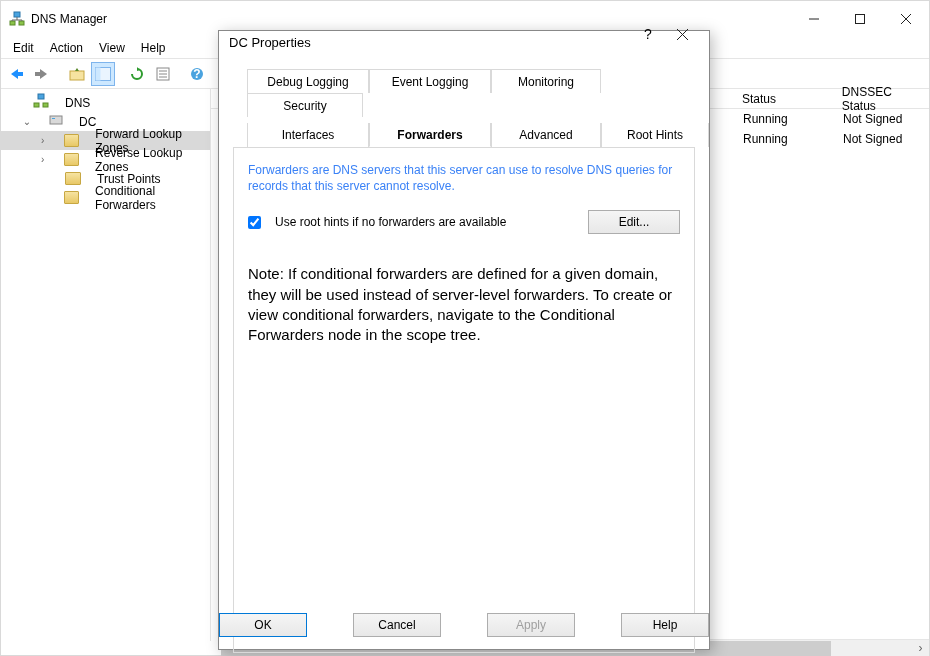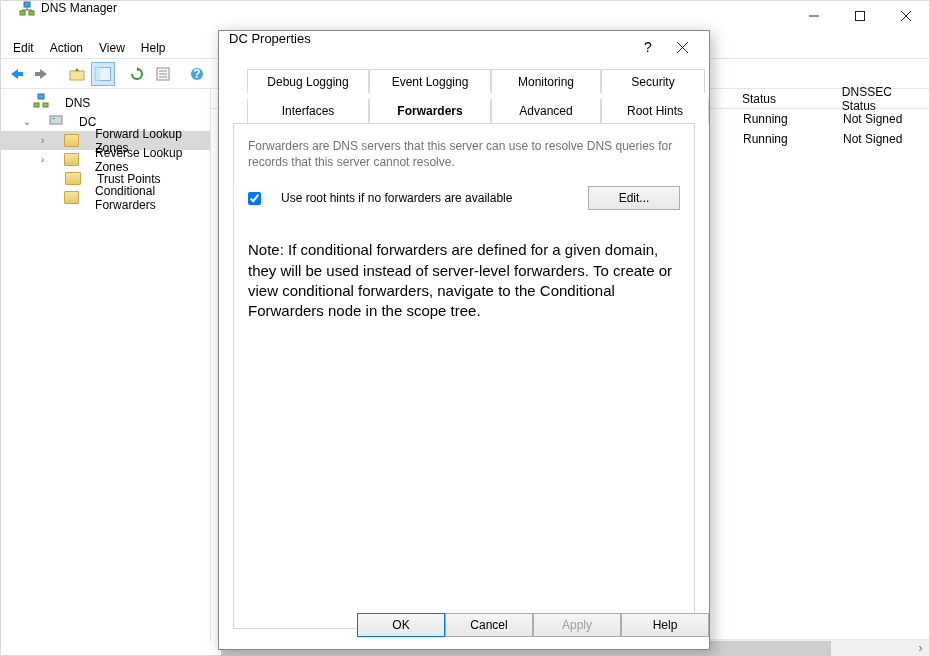--- a/index.html
+++ b/index.html
@@ -1,18 +1,18 @@
 <!DOCTYPE html>
 <html><head>
   <meta charset="utf-8">
   <style>
     *{box-sizing:border-box;margin:0;padding:0;font-family:"Segoe UI",Tahoma,sans-serif;font-size:12px}
     body{background:#fff;width:930px;height:656px;position:relative;overflow:hidden}
     .window{width:930px;height:656px;background:#fff;border:1px solid #d9d9d9}
-    .titlebar{height:36px;display:flex;align-items:flex-start;padding-left:18px;background:#fff}
+    .titlebar{height:36px;display:flex;align-items:center;padding-left:8px;background:#fff}
     .titlebar .dns-icon{width:16px;height:16px;margin-right:6px}
     .title{font-size:12px;color:#000}
     .winctrls{margin-left:auto;display:flex}
     .winctrls div{width:46px;height:30px;display:flex;align-items:center;justify-content:center;color:#555}
     .menubar{height:22px;display:flex;align-items:center;padding-left:4px;border-bottom:1px solid #e5e5e5}
     .menubar span{padding:2px 8px;cursor:default}
     .toolbar{height:30px;display:flex;align-items:center;padding-left:4px;border-bottom:1px solid #e5e5e5;gap:2px}
     .tbbtn{width:24px;height:24px;display:flex;align-items:center;justify-content:center;border:1px solid transparent}
     .tbbtn.sel{border:1px solid #7eb4ec;background:#cde8ff}
     .content{display:flex;height:calc(100% - 82px - 20px);position:relative}
@@ -30,39 +30,39 @@
     .dcols .c2{width:100px}
     .drow{display:flex;height:20px;align-items:center}
     .drow span{padding-left:12px}
     .drow .c1{width:520px}
     .drow .c2{width:100px}
     .scrollbar{position:absolute;bottom:0;left:221px;right:1px;height:17px;background:#f0f0f0;border-top:1px solid #e5e5e5;display:flex;align-items:center;justify-content:flex-end}
     .scrollbar .thumb{position:absolute;left:0;height:15px;width:610px;background:#cdcdcd}
     .scrollbar .arrow{width:17px;height:17px;display:flex;align-items:center;justify-content:center;color:#666;z-index:2}
     
     .dialog{position:absolute;left:218px;top:30px;width:492px;height:620px;background:#fff;border:1px solid #888;box-shadow:3px 3px 14px rgba(0,0,0,.25)}
-    .dlg-title{height:32px;display:flex;align-items:flex-start;padding:0 10px}
+    .dlg-title{height:32px;display:flex;align-items:flex-end;padding:13px 10px}
     .dlg-title .t{font-size:13px}
     .dlg-title .sp{flex:1}
     .dlg-title .hb,.dlg-title .cb{width:34px;height:32px;display:flex;align-items:center;justify-content:center;font-size:14px}
     .tabstrip{margin:6px 28px 0;display:flex;flex-wrap:wrap;width:462px}
     .tab{border:1px solid #d9d9d9;border-bottom:none;background:#fff;height:24px;display:flex;align-items:center;justify-content:center;font-size:12px;position:relative}
     .row2 .tab{border-top:none}
     .tab.active{background:#fff;z-index:3;border-bottom:1px solid #fff;margin-bottom:-1px;font-weight:700}
     .tabpanel{margin:0 14px 10px;border:1px solid #d9d9d9;padding:14px 14px 12px;height:506px;position:relative}
-    .desc{font-size:12px;line-height:1.35;color:#737373;margin-bottom:16px}
+    .desc{font-size:12px;line-height:1.35;color:#3b82f6;margin-bottom:16px}
     .fwdbox{border:1px solid #767676;height:224px;padding:10px 16px}
     .fwdhdr{display:flex;margin-bottom:8px}
     .fwdhdr span,.fwdrow span{width:50%}
     .fwdrow{display:flex}
-    .chkrow{margin-top:10px;display:flex;align-items:center;gap:20px}
+    .chkrow{margin-top:10px;display:flex;align-items:center;gap:14px}
     .chkrow input{width:13px;height:13px}
     .editbtn{margin-left:auto;width:92px;height:24px;border:1px solid #adadad;background:linear-gradient(#f5f5f5,#e8e8e8)}
     .note{margin-top:30px;font-size:15px;line-height:1.35}
-    .dlgbtns{position:absolute;left:0;right:0;bottom:12px;display:flex;justify-content:flex-end;}
+    .dlgbtns{position:absolute;left:0;right:0;bottom:12px;display:flex;justify-content:space-between;}
     .dlgbtns button{width:88px;height:24px;border:1px solid #adadad;background:linear-gradient(#f5f5f5,#e8e8e8)}
     .dlgbtns button.def{border:1px solid #0078d7}
     .dlgbtns button:disabled{color:#a0a0a0}
   </style>
 </head>
 <body>
 
 <div class="window">
   <div class="titlebar">
     <span class="dns-icon">
@@ -239,21 +239,21 @@
           <line x1="0" y1="0" x2="11" y2="11" stroke="#222"></line>
           <line x1="11" y1="0" x2="0" y2="11" stroke="#222"></line>
         </svg>
       </span>
   </div>
 
   <div class="tabstrip">
     <div class="tab" style="width:122px">Debug Logging</div>
     <div class="tab" style="width:122px">Event Logging</div>
     <div class="tab" style="width:110px">Monitoring</div>
-    <div class="tab" style="width:104px">Security</div>
+    <div class="tab" style="width:116px">Security</div>
   </div>
   <div class="tabstrip row2">
     <div class="tab" style="width:122px">Interfaces</div>
     <div class="tab active" style="width:122px">Forwarders</div>
     <div class="tab" style="width:110px">Advanced</div>
     <div class="tab" style="width:108px">Root Hints</div>
   </div>
 
   <div class="tabpanel">
     <p class="desc">Forwarders are DNS servers that this server can use to resolve DNS queries for records that this server cannot resolve.</p>

